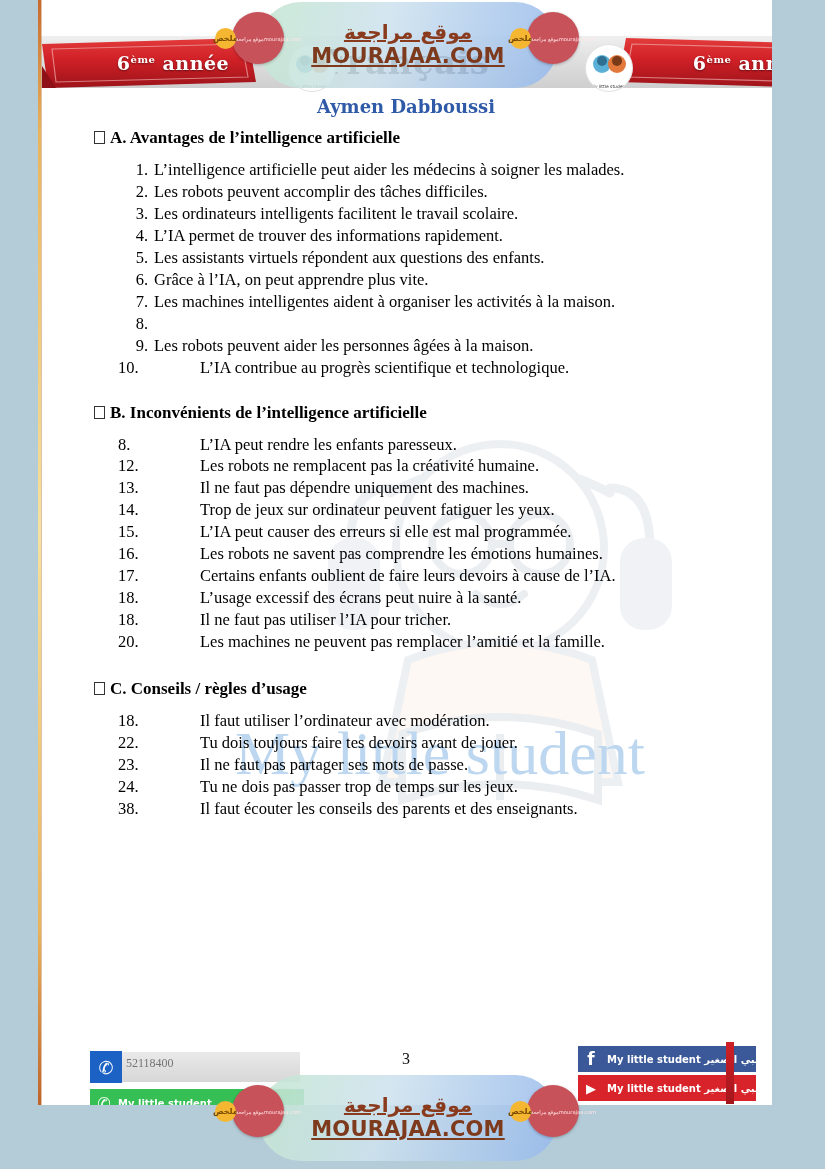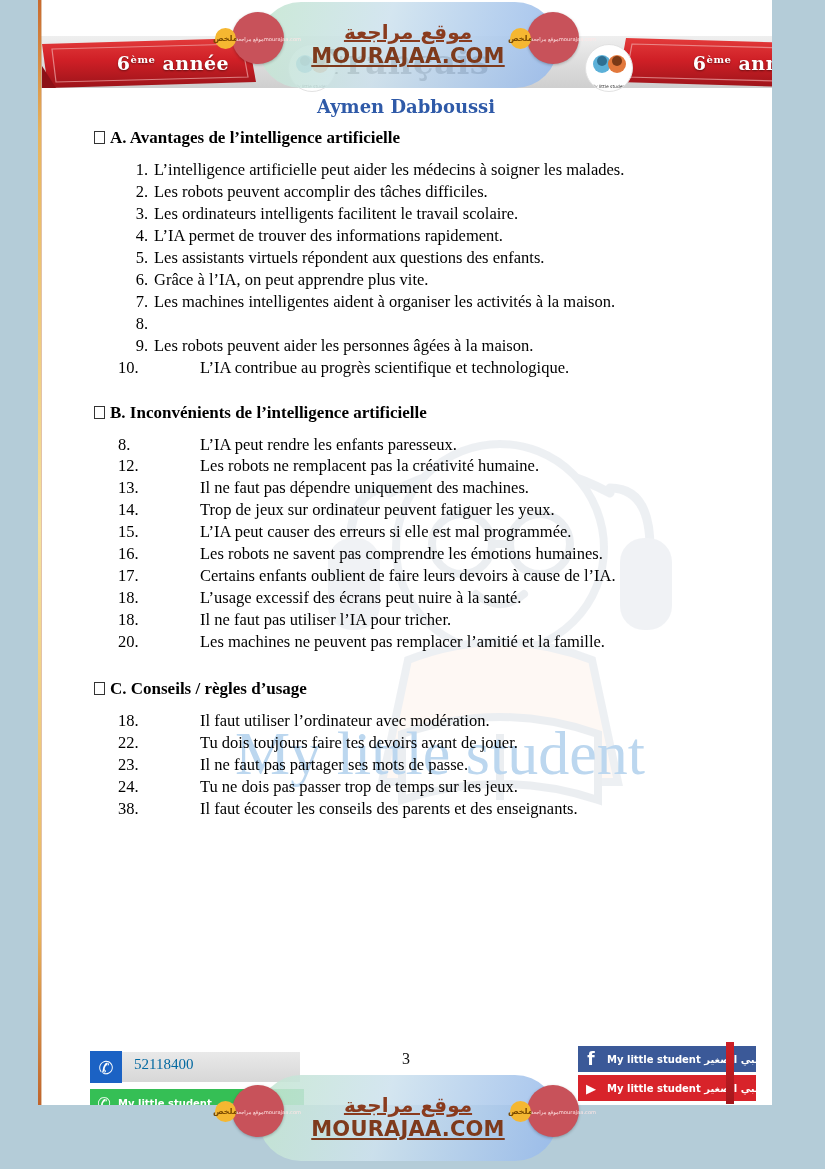--- a/index.html
+++ b/index.html
@@ -307,25 +307,25 @@
     background: #1b62c4;
     display: flex;
     align-items: center;
     justify-content: center;
     color: #fff;
     font-size: 18px;
     font-family: "DejaVu Sans", sans-serif;
   }
   .phone-num {
     position: absolute;
-    left: 94px;
+    left: 86px;
     top: 14px;
     font-family: "Liberation Serif", serif;
-    font-size: 15px;
-    color: #0369a1;
+    font-size: 12px;
+    color: #737373;
   }
   .page-no {
     position: absolute;
     left: 0;
     top: 8px;
     width: 732px;
     text-align: center;
     font-family: "Liberation Serif", serif;
     font-size: 16px;
     color: #111;

